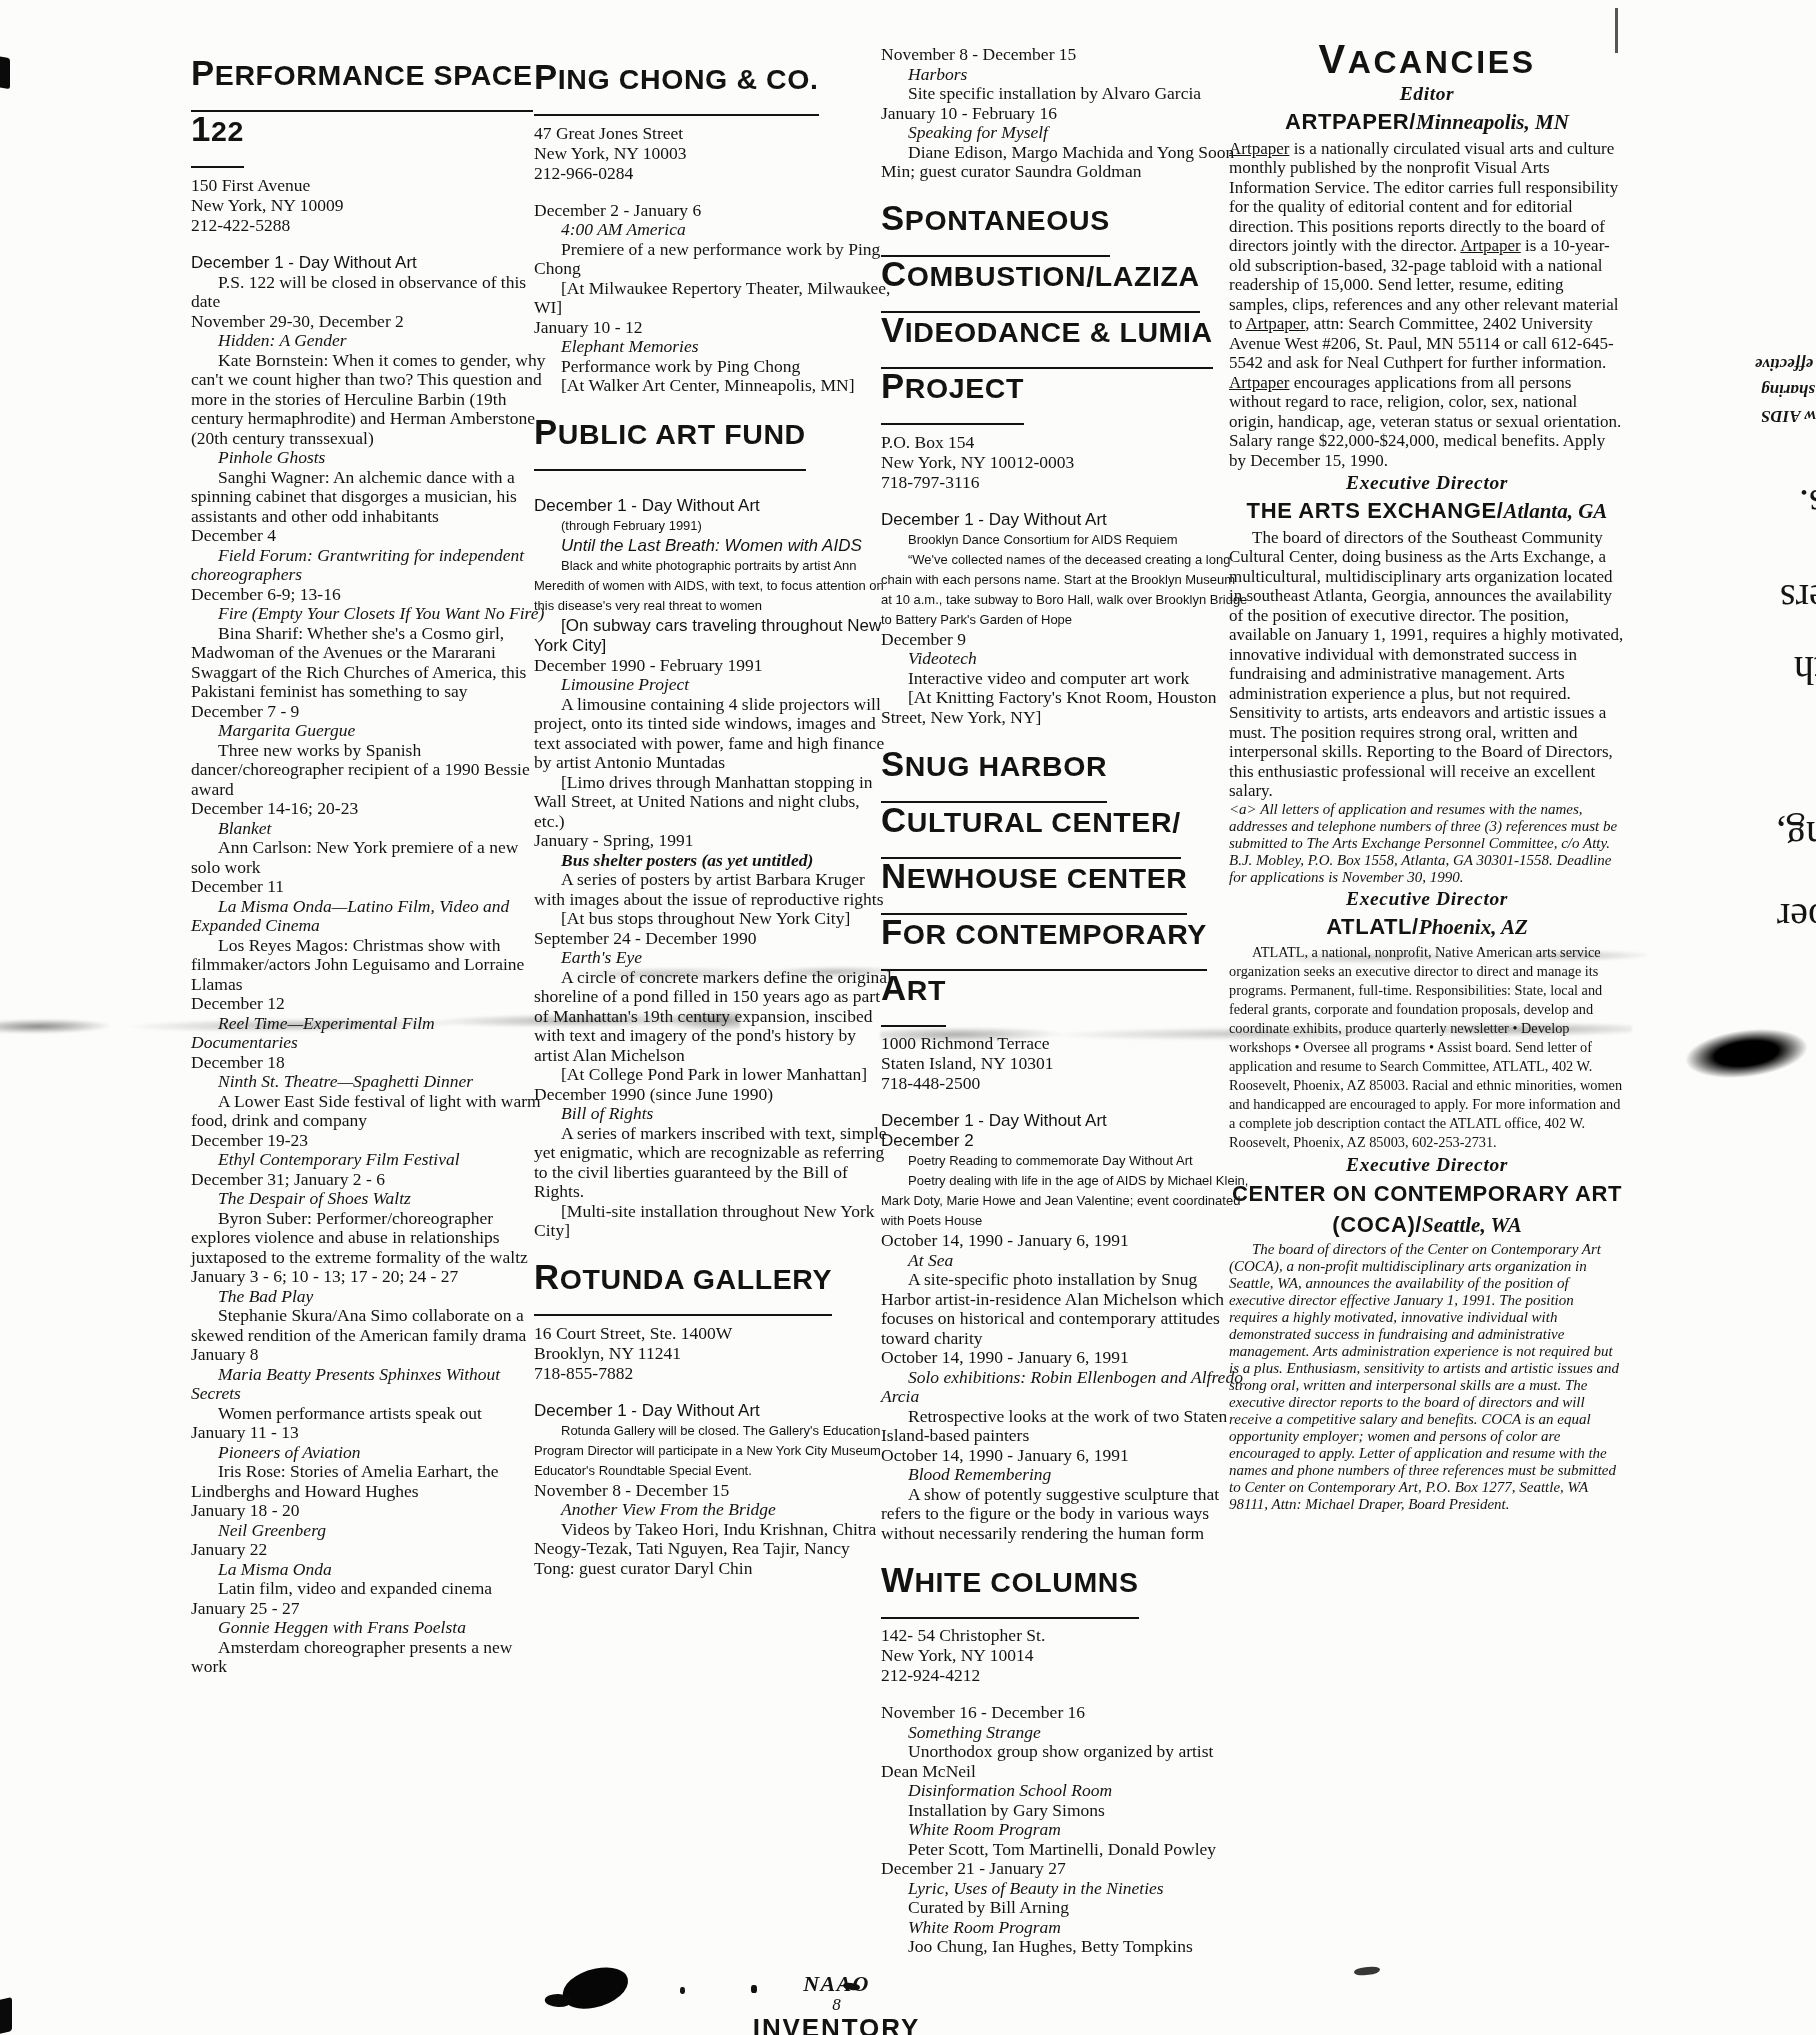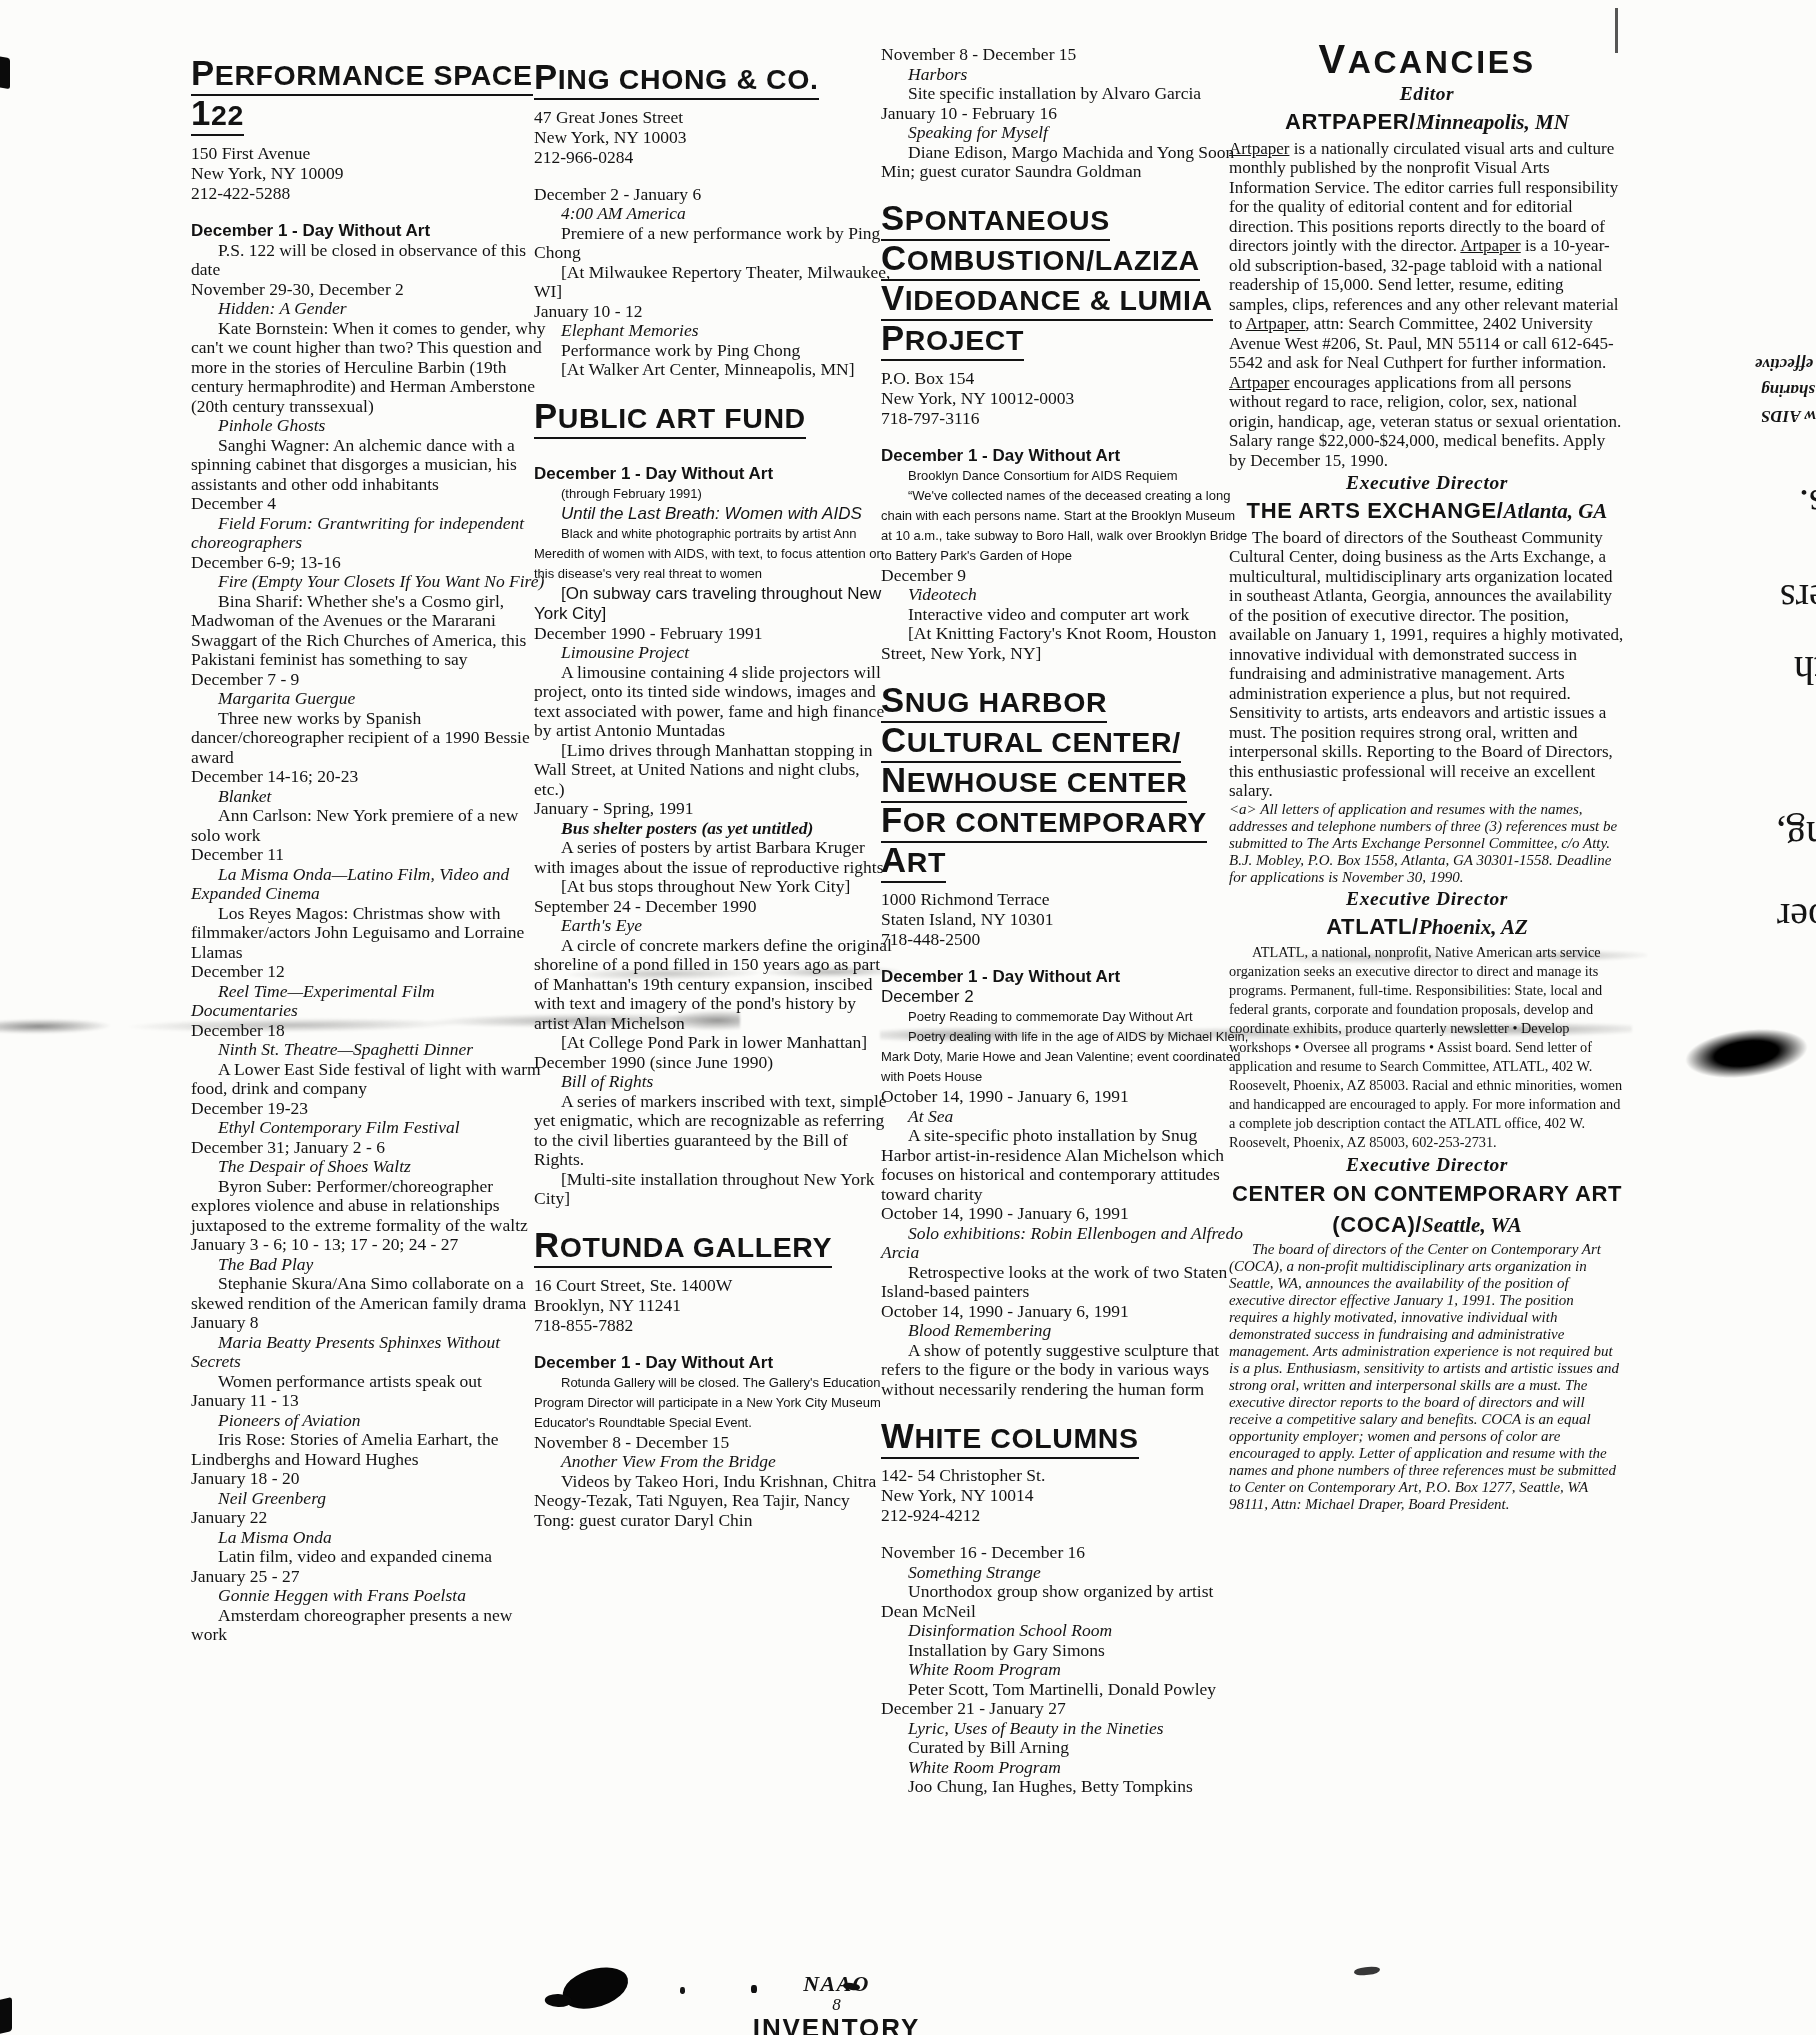--- a/index.html
+++ b/index.html
@@ -9,28 +9,28 @@
   .col1{left:191px;top:56px;width:355px;}
   .col2{left:534px;top:60px;width:358px;}
   .col3{left:881px;top:45px;width:368px;}
   .col4{left:1229px;top:40px;width:396px;}
 
   
   .orgwrap{margin:19.5px 0 6.5px 0;}
   .col .orgwrap:first-child{margin-top:0;}
   .org-line{font-family:"Liberation Sans","DejaVu Sans",sans-serif;font-weight:900;
             font-size:28.5px;line-height:34px;letter-spacing:0.6px;text-transform:uppercase;}
-  .org-line span{display:inline-block;border-bottom:2.6px solid #131313;padding-bottom:2px;}
+  .org-line span{display:inline-block;border-bottom:2.6px solid #131313;padding-bottom:18px;}
   .org-line span::first-letter{font-size:1.22em;}
 
   .addr div{font-size:17.5px;line-height:20px;}
   .gap{height:18px;}
 
   .d  {font-size:17.5px;line-height:19.5px;}
-  .db {font-family:"Liberation Sans","DejaVu Sans",sans-serif;font-weight:bold;font-size:17px;line-height:20px;}
+  .db {font-family:"Liberation Sans","DejaVu Sans",sans-serif;font-weight:normal;font-size:17px;line-height:20px;}
   .ds {font-family:"Liberation Sans","DejaVu Sans",sans-serif;font-size:17px;line-height:20px;}
   .t  {font-size:17.5px;line-height:19.5px;font-style:italic;text-indent:27px;}
   .tb {font-size:17.5px;line-height:19.5px;font-style:italic;font-weight:bold;text-indent:27px;}
   .ts {font-family:"Liberation Sans","DejaVu Sans",sans-serif;font-size:17px;line-height:20px;font-style:italic;text-indent:27px;}
   .b  {font-size:17.5px;line-height:19.5px;text-indent:27px;}
   .bs {font-family:"Liberation Sans","DejaVu Sans",sans-serif;font-size:13px;line-height:20px;text-indent:27px;}
   .v  {font-size:17.5px;line-height:19.5px;text-indent:27px;}
   .vs {font-family:"Liberation Sans","DejaVu Sans",sans-serif;font-size:17px;line-height:20px;text-indent:27px;}
 
   

